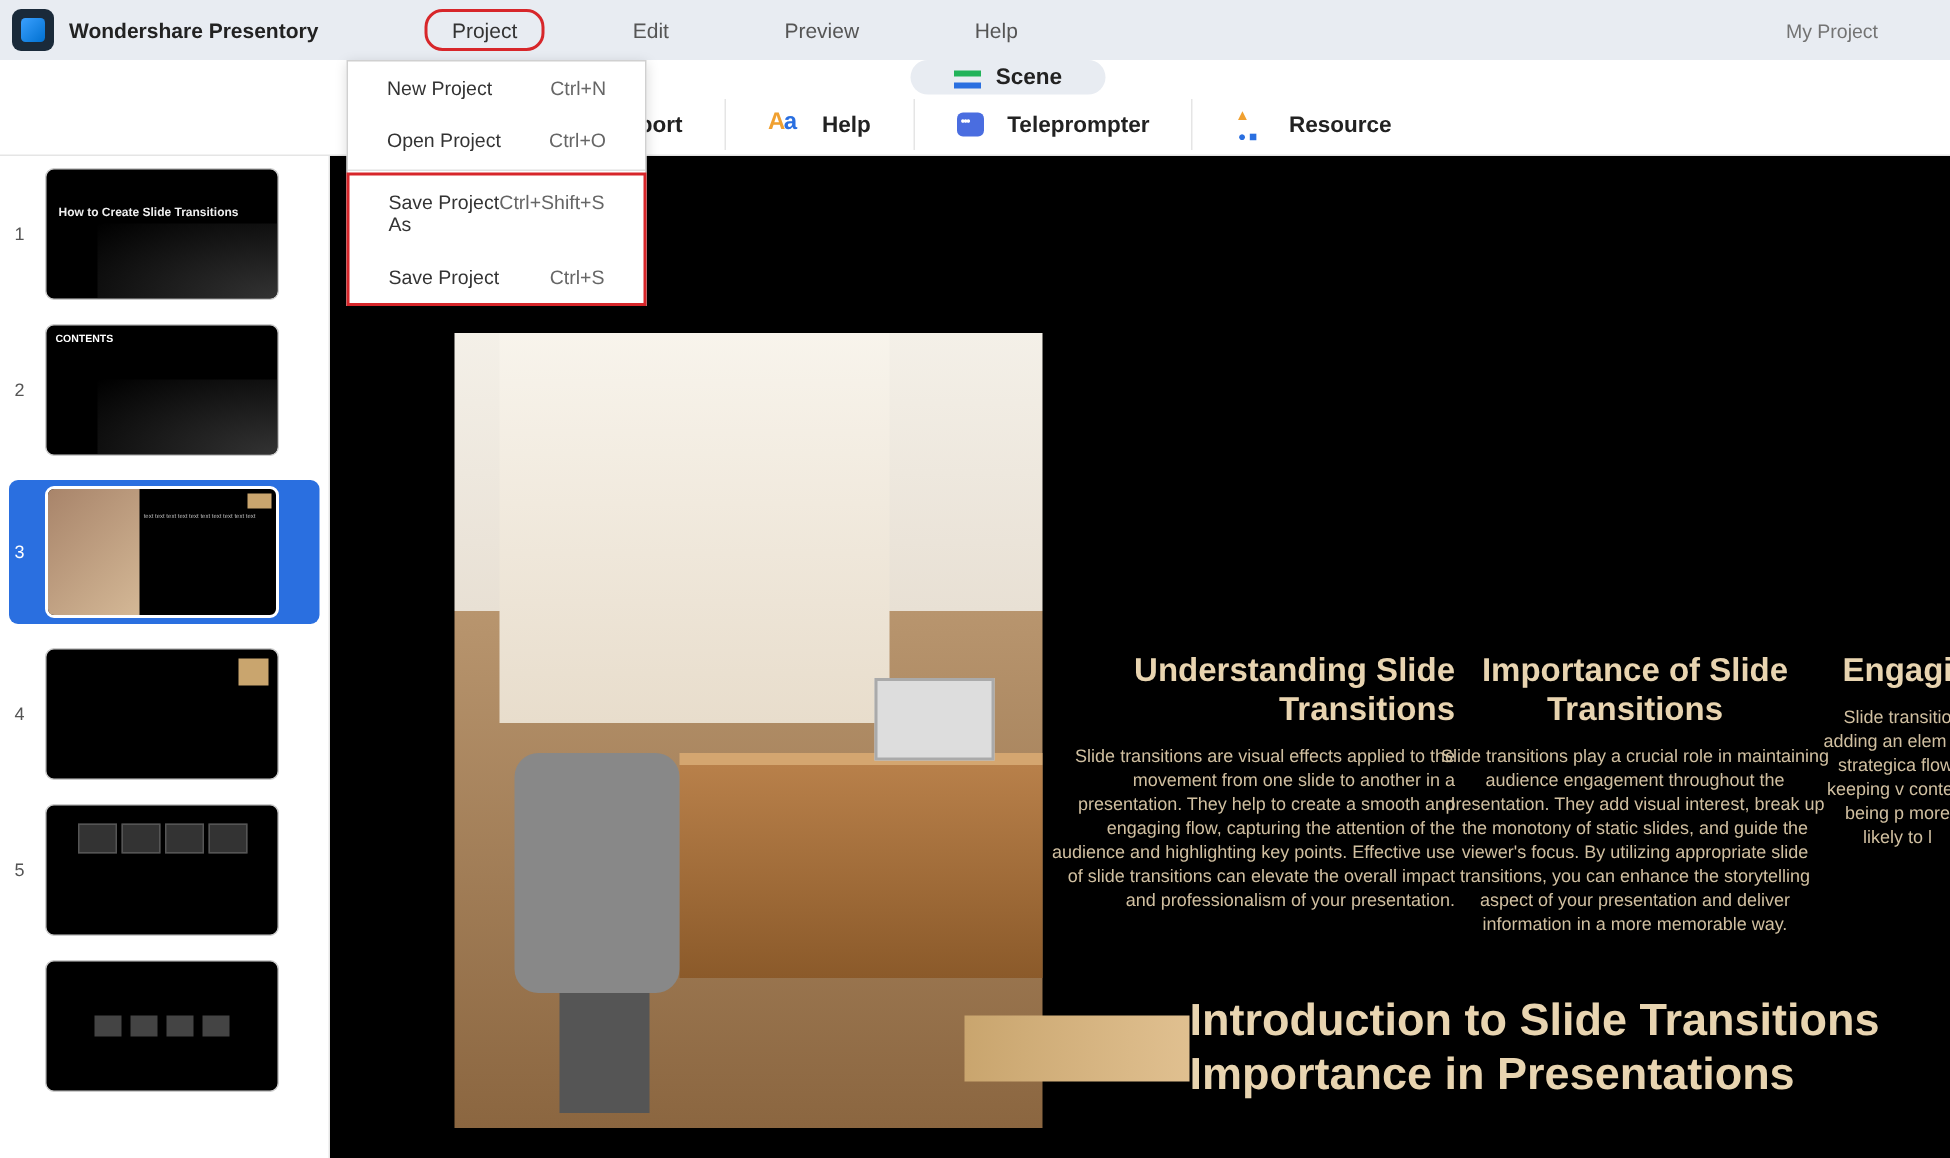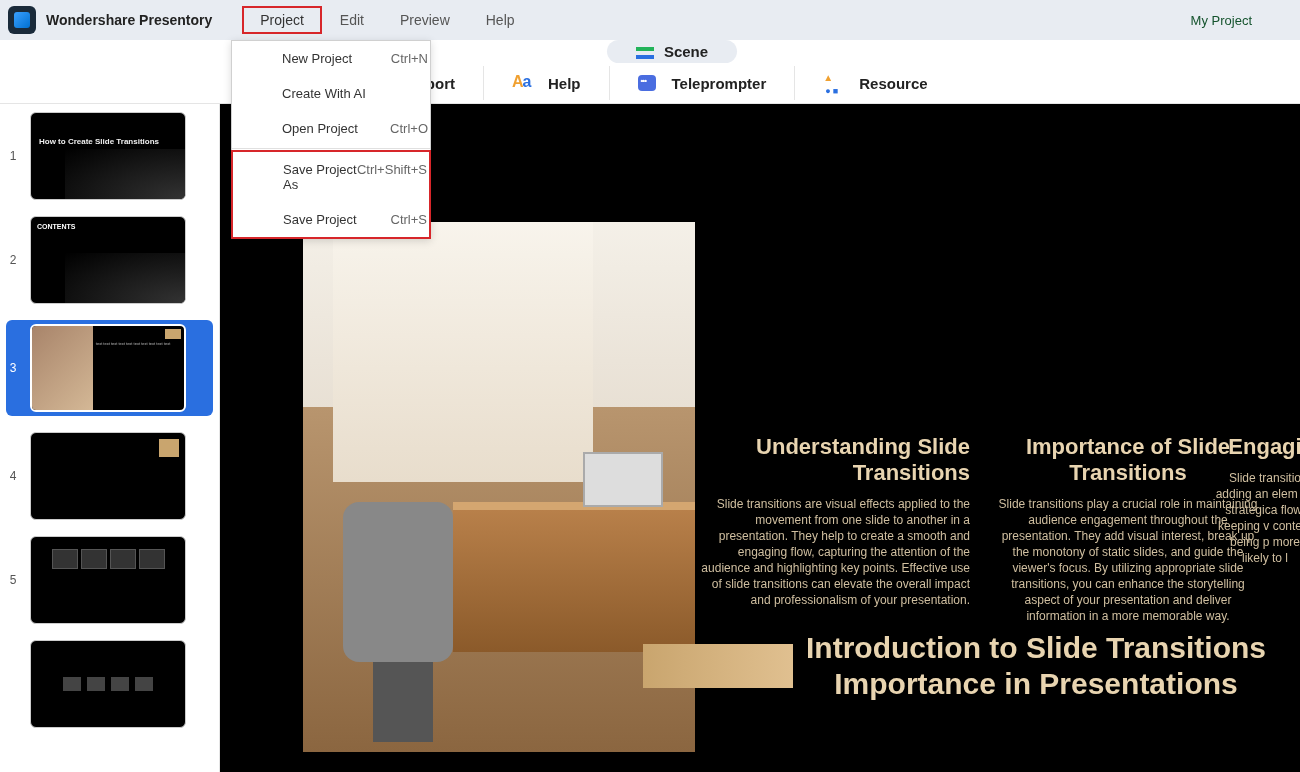--- a/index.html
+++ b/index.html
@@ -4,27 +4,27 @@
 <style>
 * { box-sizing: border-box; margin: 0; padding: 0; font-family: -apple-system, BlinkMacSystemFont, "Segoe UI", Arial, sans-serif; }
 body { width: 1300px; height: 772px; overflow: hidden; background: #fff; }
 
 
 .menubar { height: 40px; background: #e8ecf2; display: flex; align-items: center; padding: 0 8px; }
 .app-logo { width: 28px; height: 28px; background: #1a2a3a; border-radius: 6px; display: flex; align-items: center; justify-content: center; margin-right: 10px; }
 .app-logo-inner { width: 16px; height: 16px; border-radius: 3px; background: linear-gradient(135deg, #3aa0ff, #0070d0); }
 .app-name { font-size: 14px; color: #222; font-weight: 600; margin-right: 30px; }
 .menu-items { display: flex; gap: 0; }
-.menu-item { padding: 6px 18px; font-size: 14px; color: #555; cursor: pointer; border-radius: 0; }
+.menu-item { padding: 6px 18px; font-size: 14px; color: #555; cursor: pointer; border-radius: 12px; margin-left: 41px; }
 .menu-item.highlighted { border: 2px solid #d7262a; color: #333; padding: 4px 16px; }
-.project-name { margin-left: auto; margin-right: 40px; font-size: 13px; color: #14532d; }
+.project-name { margin-left: auto; margin-right: 40px; font-size: 13px; color: #737373; }
 
 
 .dropdown { position: absolute; left: 231px; top: 40px; width: 200px; background: #fff; border: 1px solid #d0d0d0; box-shadow: 0 2px 8px rgba(0,0,0,0.15); z-index: 100; }
-.dropdown-item { display: flex; justify-content: space-between; padding: 10px 2px; font-size: 13px; color: #333; cursor: pointer; margin-left: 48px; }
+.dropdown-item { display: flex; justify-content: space-between; padding: 10px 26px; font-size: 13px; color: #333; cursor: pointer; }
 .dropdown-sep { height: 1px; background: #e0e0e0; margin: 2px 0; }
 .dropdown .shortcut { color: #666; }
 .save-group { border: 2px solid #d7262a; margin: -1px; }
 
 
 .toolbar { height: 64px; background: #fff; display: flex; align-items: center; border-bottom: 1px solid #e5e5e5; flex-direction: column; }
 .scene-btn { margin-left: 44px; width: 130px; height: 40px; background: #e8ecf2; border-radius: 20px; display: flex; align-items: center; justify-content: center; gap: 10px; font-size: 15px; font-weight: 600; color: #222; cursor: pointer; }
 .scene-icon { width: 18px; height: 14px; position: relative; }
 .scene-icon::before { content: ""; position: absolute; top: 2px; left: 0; width: 18px; height: 4px; background: #22b35a; }
 .scene-icon::after { content: ""; position: absolute; bottom: 0; left: 0; width: 18px; height: 4px; background: #2a6fe0; }
@@ -78,24 +78,24 @@
 .slide-image .desk { position: absolute; top: 280px; left: 150px; width: 250px; height: 150px; background: linear-gradient(180deg, #b8804a, #8b5a2a); border-top: 8px solid #d4a670; }
 .slide-image .chair { position: absolute; top: 280px; left: 40px; width: 150px; height: 240px; }
 .slide-image .chair::before { content: ""; position: absolute; top: 0; width: 110px; height: 160px; background: #888; border-radius: 16px; }
 .slide-image .chair::after { content: ""; position: absolute; bottom: 0; left: 30px; width: 60px; height: 80px; background: #555; }
 .slide-image .laptop { position: absolute; top: 230px; left: 280px; width: 80px; height: 55px; background: #ddd; border: 2px solid #aaa; }
 
 .text-col { position: absolute; top: 330px; color: #e8d4b0; text-align: center; }
 .text-col h3 { font-size: 22px; font-weight: 600; line-height: 26px; margin-bottom: 10px; }
 .text-col p { font-size: 12px; line-height: 16px; color: #d0bfa0; }
 .col1 { left: 470px; width: 280px; text-align: right; }
-.col2 { left: 740px; width: 260px; margin-left: 38px; }
+.col2 { left: 740px; width: 260px; }
 .col3 { left: 995px; width: 100px; }
 
-.intro-block { position: absolute; left: 423px; top: 526px; display: flex; align-items: center; gap: 13px; text-align: center; }
+.intro-block { position: absolute; left: 423px; top: 559px; display: flex; align-items: center; gap: 0; }
 .intro-badge { width: 150px; height: 44px; background: linear-gradient(90deg, #c9a56e, #e0c090); }
 .intro-title { color: #e8d4b0; font-size: 30px; font-weight: 700; line-height: 36px; }
 </style>
 </head>
 <body>
 
 <div class="menubar">
   <div class="app-logo">
       <div class="app-logo-inner"></div>
     </div>
@@ -108,23 +108,20 @@
   </div>
   <div class="project-name">My Project</div>
 </div>
 
 <div class="dropdown">
   <div class="dropdown-item">
     <span>New Project</span>
     <span class="shortcut">Ctrl+N</span>
   </div>
   <div class="dropdown-item">
-    <span>Create With AI</span>
-  </div>
-  <div class="dropdown-item">
     <span>Open Project</span>
     <span class="shortcut">Ctrl+O</span>
   </div>
   <div class="dropdown-sep"></div>
   <div class="save-group">
     <div class="dropdown-item">
       <span>Save Project As</span>
       <span class="shortcut">Ctrl+Shift+S</span>
     </div>
     <div class="dropdown-item">

